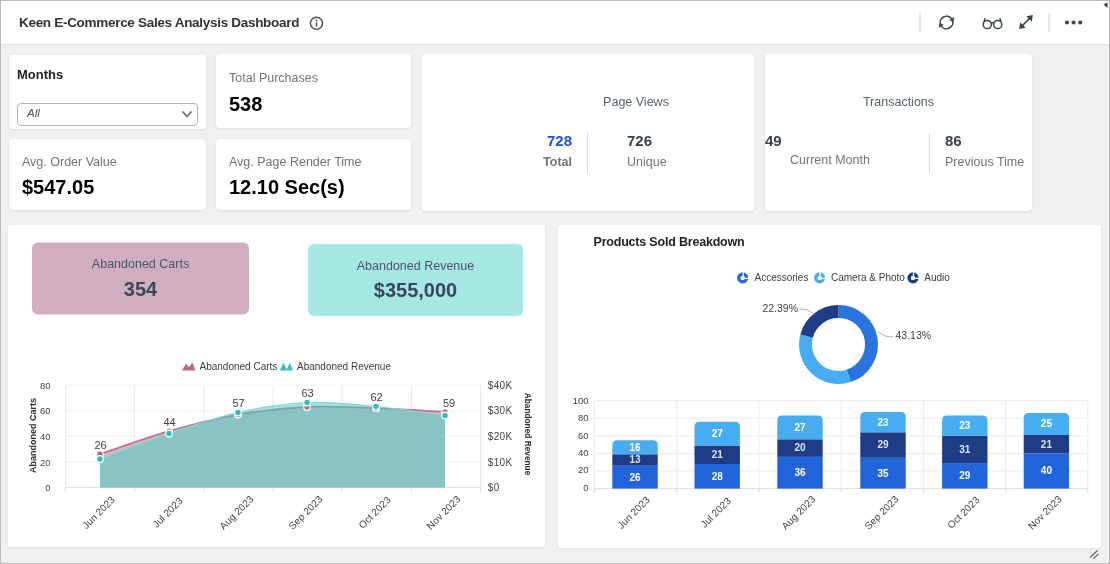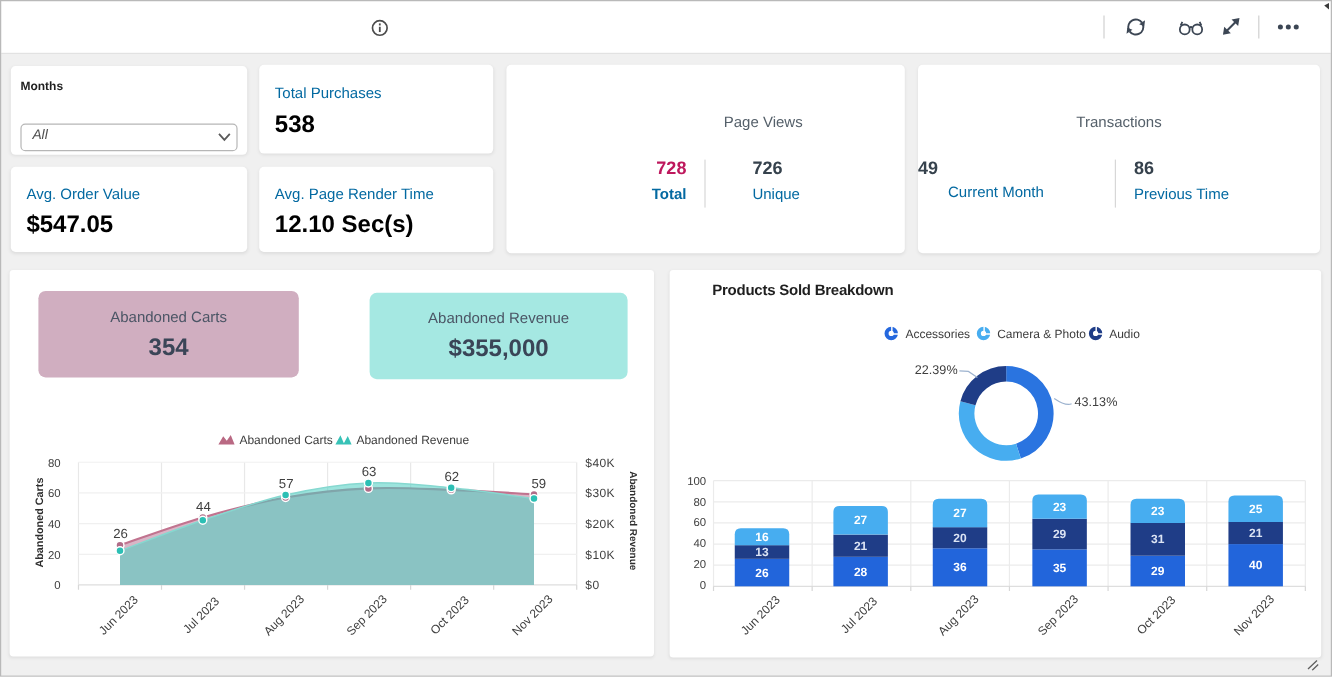--- a/index.html
+++ b/index.html
@@ -1,28 +1,29 @@
 <!DOCTYPE html>
 <html><head>
 <meta charset="utf-8">
 <style>
   html,body{margin:0;padding:0;}
   body{width:1110px;height:564px;font-family:"Liberation Sans",sans-serif;position:relative;background:#f0f0f0;overflow:hidden;}
   .pageborder{position:absolute;left:0;top:0;width:1108px;height:562px;border:1px solid #b9b9b9;pointer-events:none;z-index:50;}
   .header{position:absolute;left:1px;top:1px;width:1108px;height:43px;background:#fff;border-bottom:1px solid #e2e2e2;}
   .title{position:absolute;left:18px;top:14px;font-size:13.5px;letter-spacing:-0.3px;font-weight:bold;color:#333;}
   .card{position:absolute;background:#fff;border-radius:4px;box-shadow:0 1px 3px rgba(0,0,0,0.08);}
-  .lbl{font-size:12.5px;color:#0369a1;}
+  .lbl{font-size:12.5px;color:#737373;}
   .num{font-size:20px;font-weight:bold;color:#000000;}
   .panel{position:absolute;background:#fff;border-radius:3px;box-shadow:0 1px 3px rgba(0,0,0,0.08);}
   svg text{font-family:"Liberation Sans",sans-serif;}
 </style>
 </head>
 <body>
 <div class="header">
+  <span class="title">Keen E-Commerce Sales Analysis Dashboard</span>
   <svg style="position:absolute;left:307px;top:13.5px" width="17" height="17" viewBox="0 0 17 17">
     <circle cx="8.5" cy="8.3" r="6.1" fill="none" stroke="#4c4c4c" stroke-width="1.4"></circle>
     <rect x="7.75" y="7.3" width="1.5" height="4.4" fill="#4c4c4c"></rect>
     <rect x="7.75" y="4.5" width="1.5" height="1.7" fill="#4c4c4c"></rect>
   </svg>
   <svg style="position:absolute;left:905px;top:0" width="200" height="43" viewBox="0 0 200 43">
     <line x1="14" y1="12" x2="14" y2="31" stroke="#d0d0d0" stroke-width="1"></line>
     <g stroke="#3c4654" stroke-width="1.6" fill="none">
       <path d="M34.58,23.65 A6.3,6.3 0 0 1 45.66,17.89"></path>
       <path d="M46.42,19.35 A6.3,6.3 0 0 1 35.34,25.11"></path>
@@ -41,21 +42,21 @@
     <line x1="143" y1="12" x2="143" y2="31" stroke="#d0d0d0" stroke-width="1"></line>
     <g fill="#3c4654">
       <circle cx="161" cy="21.5" r="2.1"></circle>
         <circle cx="167.6" cy="21.5" r="2.1"></circle>
         <circle cx="174.2" cy="21.5" r="2.1"></circle>
     </g>
   </svg>
 </div>
 
 <div class="card" style="left:9px;top:55px;width:197px;height:74px;">
-  <div style="position:absolute;left:8px;top:12px;font-size:10px;font-weight:bold;color:#1f1f1f;">Months</div>
+  <div style="position:absolute;left:8px;top:12px;font-size:13px;font-weight:bold;color:#1f1f1f;">Months</div>
   <div style="position:absolute;left:8px;top:48px;width:179px;height:21px;border:1px solid #b6b6b6;border-radius:4px;background:#fff;">
     <span style="position:absolute;left:9px;top:3px;font-size:11.5px;font-style:italic;color:#4f4f4f;">All</span>
     <svg style="position:absolute;right:4px;top:6px;" width="12" height="9" viewBox="0 0 12 9">
         <path d="M1.5,1.5 L6,6.5 L10.5,1.5" fill="none" stroke="#5a5a5a" stroke-width="1.5"></path>
       </svg>
   </div>
 </div>
 
 <div class="card" style="left:216px;top:54px;width:195px;height:74px;">
   <div class="lbl" style="position:absolute;left:13px;top:17px;">Total Purchases</div>
@@ -68,31 +69,31 @@
 </div>
 
 <div class="card" style="left:216px;top:139px;width:195px;height:71px;">
   <div class="lbl" style="position:absolute;left:13px;top:16px;">Avg. Page Render Time</div>
   <div class="num" style="position:absolute;left:13px;top:37px;">12.10 Sec(s)</div>
 </div>
 
 <div class="card" style="left:422px;top:54px;width:332px;height:157px;">
   <div class="lbl" style="position:absolute;left:0;top:41px;width:100%;text-align:center;color:#55606a;padding-left:48px;">Page Views</div>
   <div style="position:absolute;left:0;top:78px;width:150px;text-align:right;">
-    <div class="num" style="font-size:15px;color:#be185d;">728</div>
+    <div class="num" style="font-size:15px;color:#1d4ed8;">728</div>
     <div class="lbl" style="margin-top:6px;font-weight:bold;">Total</div>
   </div>
   <div style="position:absolute;left:165px;top:79px;width:1px;height:40px;background:#d7d7d7;"></div>
   <div style="position:absolute;left:178px;top:78px;width:150px;text-align:left;margin-left:27px;">
     <div class="num" style="font-size:15px;color:#36424d;">726</div>
     <div class="lbl" style="margin-top:6px;">Unique</div>
   </div>
 </div>
 
-<div class="card" style="left:765px;top:54px;width:335px;height:157px;">
+<div class="card" style="left:765px;top:54px;width:267px;height:157px;">
   <div class="lbl" style="position:absolute;left:0;top:41px;width:100%;text-align:center;color:#55606a;">Transactions</div>
   <div style="position:absolute;left:0;top:78px;width:150px;text-align:left;">
     <div class="num" style="font-size:15px;color:#36424d;">49</div>
     <div class="lbl" style="margin-top:4px;padding-left:25px;">Current Month</div>
   </div>
   <div style="position:absolute;left:164px;top:79px;width:1px;height:40px;background:#d7d7d7;"></div>
   <div style="position:absolute;left:180px;top:78px;width:155px;text-align:left;">
     <div class="num" style="font-size:15px;color:#36424d;">86</div>
     <div class="lbl" style="margin-top:6px;">Previous Time</div>
   </div>

